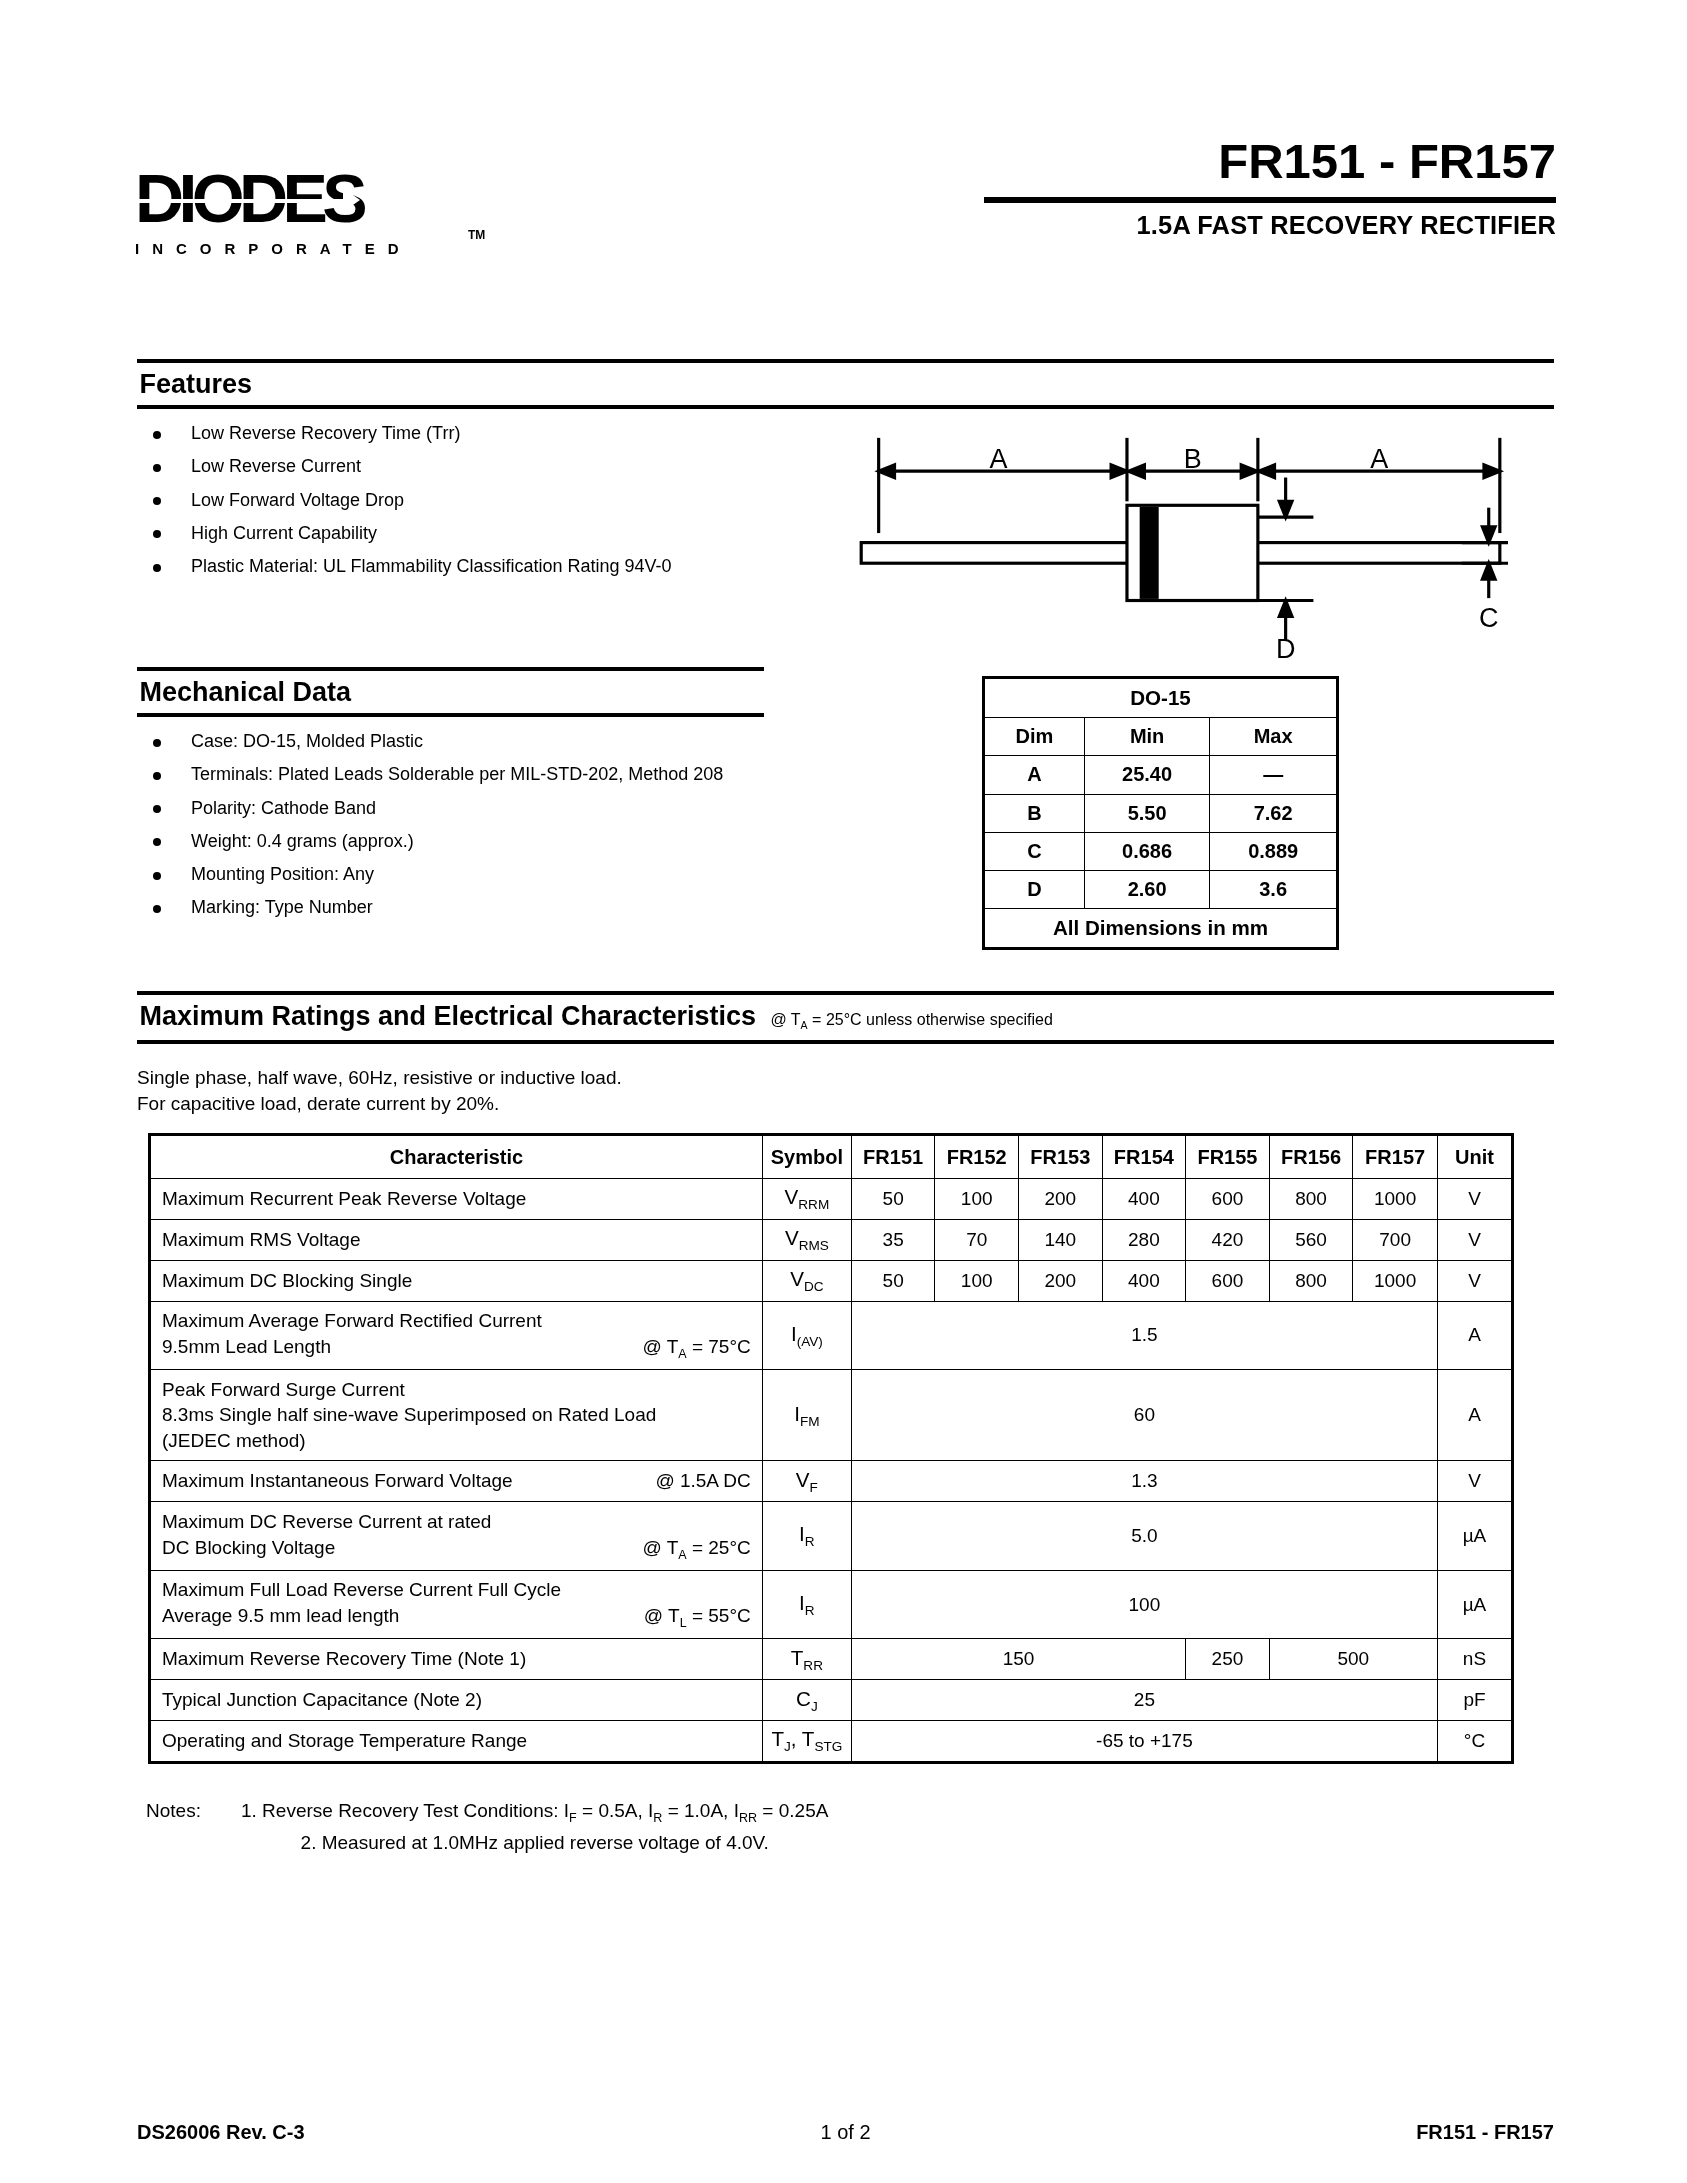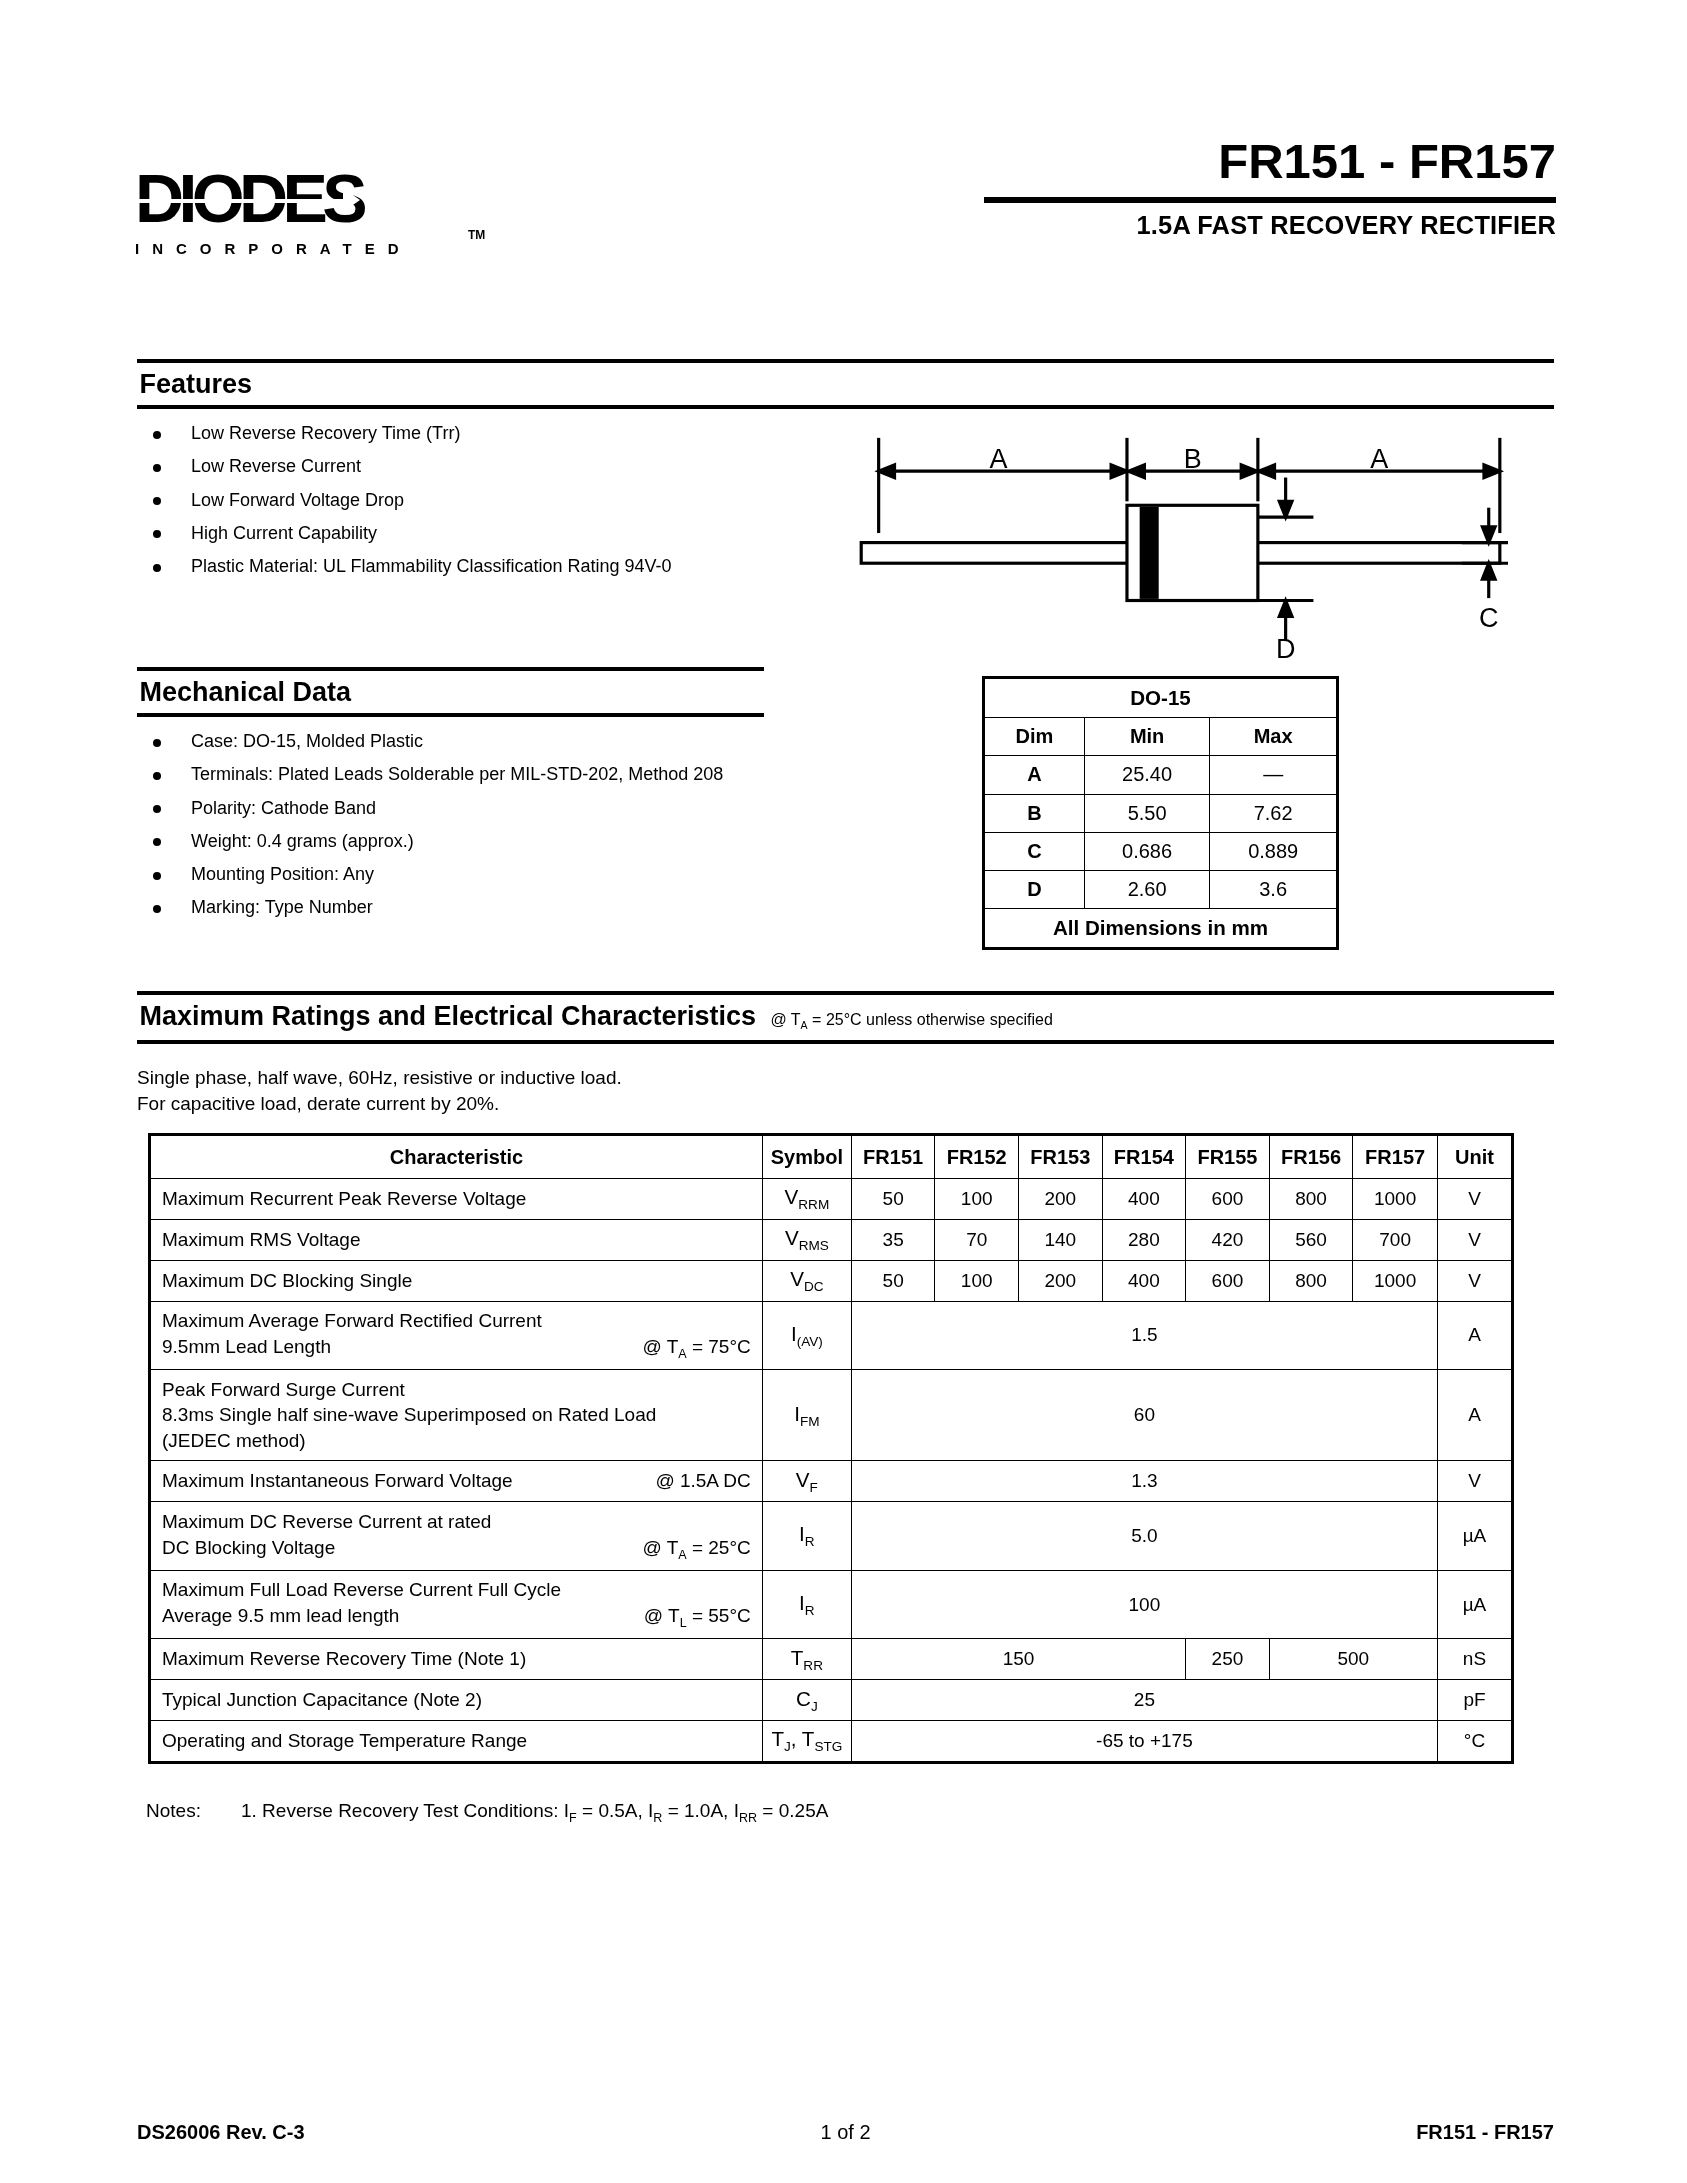--- a/index.html
+++ b/index.html
@@ -155,21 +155,21 @@
     border-collapse: collapse;
     width: 357px;
     background: #fff;
     border: 3.2px solid #000;
   }
   .dimtable td, .dimtable th {
     border: 1.6px solid #000;
     font-size: 20px;
     text-align: center;
     padding: 7.1px 3.2px;
-    font-weight: normal;
+    font-weight: bold;
   }
   .dimtable .hdr { font-weight: bold; }
   .dimtable .title-row td { font-weight: bold; font-size: 20.6px; }
   .dimtable .foot-row td { font-weight: bold; font-size: 20.6px; }
 
   
   .intro {
     position: absolute;
     left: 137px; top: 1024px;
     font-size: 19px;
@@ -537,20 +537,21 @@
         <td class="sym">T<sub>J</sub>, T<sub>STG</sub></td>
         <td class="ctr" colspan="7">-65 to +175</td>
         <td class="unit">°C</td>
       </tr>
     </tbody>
   </table>
 
   <div class="notes">
     <span class="lbl">Notes:</span><span class="body">
       <div>1. Reverse Recovery Test Conditions: I<sub>F</sub>  = 0.5A, I<sub>R</sub>  = 1.0A, I<sub>RR</sub> = 0.25A</div>
+      <div>2. Measured at 1.0MHz applied reverse voltage of 4.0V.</div>
     </span>
   </div>
 
   <div class="footer">
     <span class="fl">DS26006 Rev. C-3</span>
     <span class="fc">1 of 2</span>
     <span class="fr">FR151 - FR157</span>
   </div>
 
 </div>

